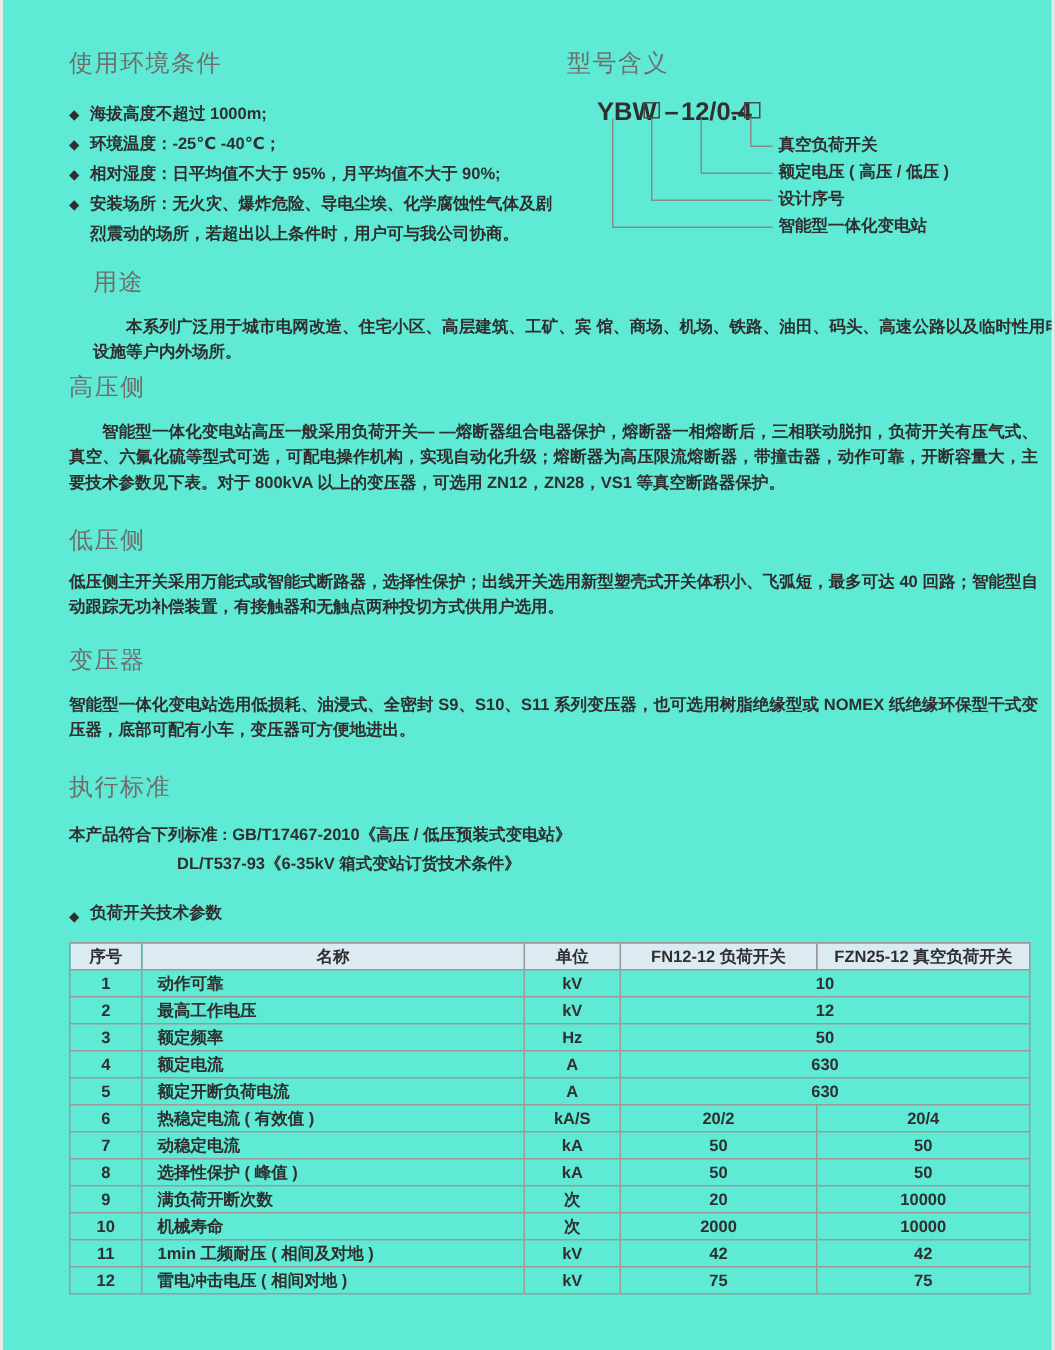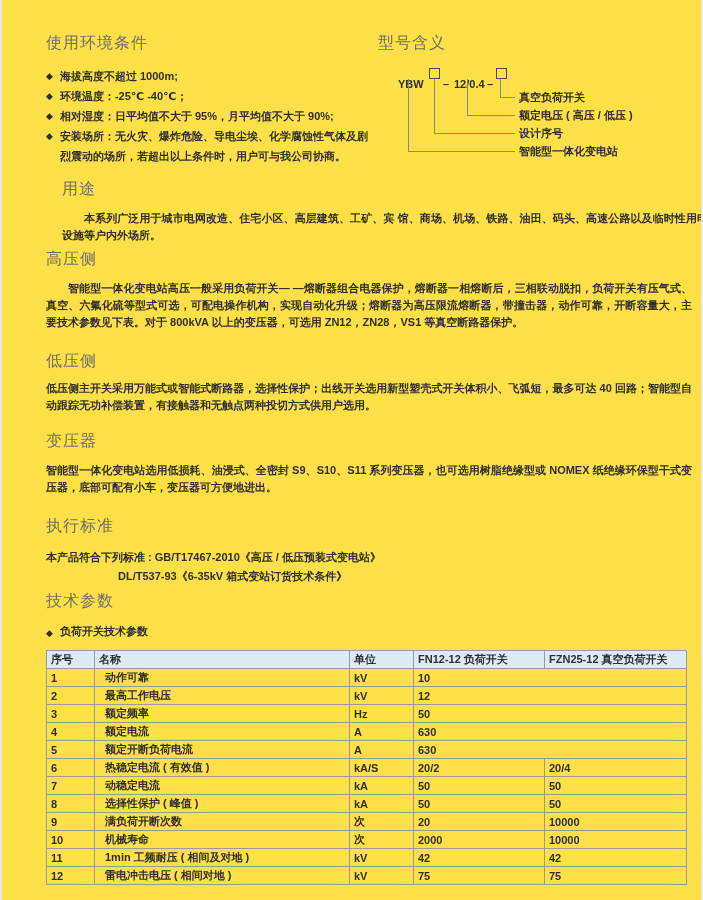--- a/index.html
+++ b/index.html
@@ -1,36 +1,36 @@
 <!DOCTYPE html>
 <html><head>
 <meta charset="utf-8">
 <style>
   html,body{margin:0;padding:0;background:#e8e8e8;}
   .page{
-    position:relative;width:699px;height:900px;background:#fde047;
+    position:relative;width:699px;height:900px;background:#5eead4;
     font-family:"Liberation Sans","DejaVu Sans",sans-serif;
     color:#333;overflow:hidden;margin:0 auto;
   }
   .sec-title{
     font-size:16px;color:#6e6e6e;font-weight:400;letter-spacing:1px;line-height:22px;
   }
   .body-text{
     font-size:11px;color:#2f2f2f;font-weight:600;line-height:17px;text-align:justify;
   }
   .indent{text-indent:22px;}
   
   .env{position:absolute;left:44px;top:32px;width:322px;}
   .env-list{margin-top:12px;}
   .env-item{display:flex;gap:7px;font-size:11px;font-weight:600;color:#2f2f2f;line-height:20px;}
   .diamond{font-size:9px;line-height:20px;color:#2f2f2f;}
   
   .model{position:absolute;left:376px;top:32px;width:327px;}
   .diagram{position:relative;margin-top:12px;height:140px;font-weight:600;}
-  .code-part{position:absolute;top:12px;font-size:11px;color:#2f2f2f;line-height:13px;}
+  .code-part{position:absolute;top:2px;font-size:17px;color:#2f2f2f;line-height:13px;}
   .code-box{position:absolute;top:2px;width:9px;height:9px;border:1px solid #4a4a4a;}
   .dline{position:absolute;background:#8a8a8a;}
   .d-label{position:absolute;left:141px;font-size:11px;color:#2f2f2f;line-height:14px;white-space:nowrap;}
   
   .usage{position:absolute;left:60px;top:178px;width:646px;}
   .usage p{margin:10px 0 0 0;}
   .hv{position:absolute;left:44px;top:248px;width:646px;}
   .hv p{margin:10px 0 0 0;}
   .lv{position:absolute;left:44px;top:350px;width:646px;}
   .lv p{margin:8px 0 0 0;}
@@ -40,21 +40,21 @@
   .std .l1{margin:12px 0 0 0;}
   .std .l2{margin:2px 0 0 0;padding-left:72px;}
   
   .tech{position:absolute;left:44px;top:590px;width:650px;}
   .tech-caption{display:flex;gap:7px;margin-top:11px;font-size:11px;font-weight:600;color:#2f2f2f;line-height:16px;}
   table.params{
     border-collapse:collapse;margin-top:7px;width:640px;table-layout:fixed;
     font-size:11px;color:#2f2f2f;
   }
   table.params th,table.params td{
-    border:1px solid #9a9a9a;height:17px;padding:0 4px;text-align:left;
+    border:1px solid #9a9a9a;height:17px;padding:0 4px;text-align:center;
     font-weight:600;overflow:hidden;white-space:nowrap;
   }
   table.params th{background:#dceaf2;}
   table.params td.cname{text-align:left;padding-left:10px;}
 </style>
 </head>
 <body>
 
 <div class="page">
 
@@ -126,21 +126,20 @@
     <p class="body-text">智能型一体化变电站选用低损耗、油浸式、全密封 S9、S10、S11 系列变压器，也可选用树脂绝缘型或 NOMEX 纸绝缘环保型干式变压器，底部可配有小车，变压器可方便地进出。</p>
   </div>
 
   <div class="std">
     <div class="sec-title">执行标准</div>
     <p class="body-text l1">本产品符合下列标准 : GB/T17467-2010《高压 / 低压预装式变电站》</p>
     <p class="body-text l2">DL/T537-93《6-35kV 箱式变站订货技术条件》</p>
   </div>
 
   <div class="tech">
-    <div class="sec-title">技术参数</div>
     <div class="tech-caption">
       <span class="diamond">◆</span>
       <span>负荷开关技术参数</span>
     </div>
     <table class="params">
       <colgroup>
         <col style="width:48px">
           <col style="width:255px">
           <col style="width:64px">
           <col style="width:131px">

